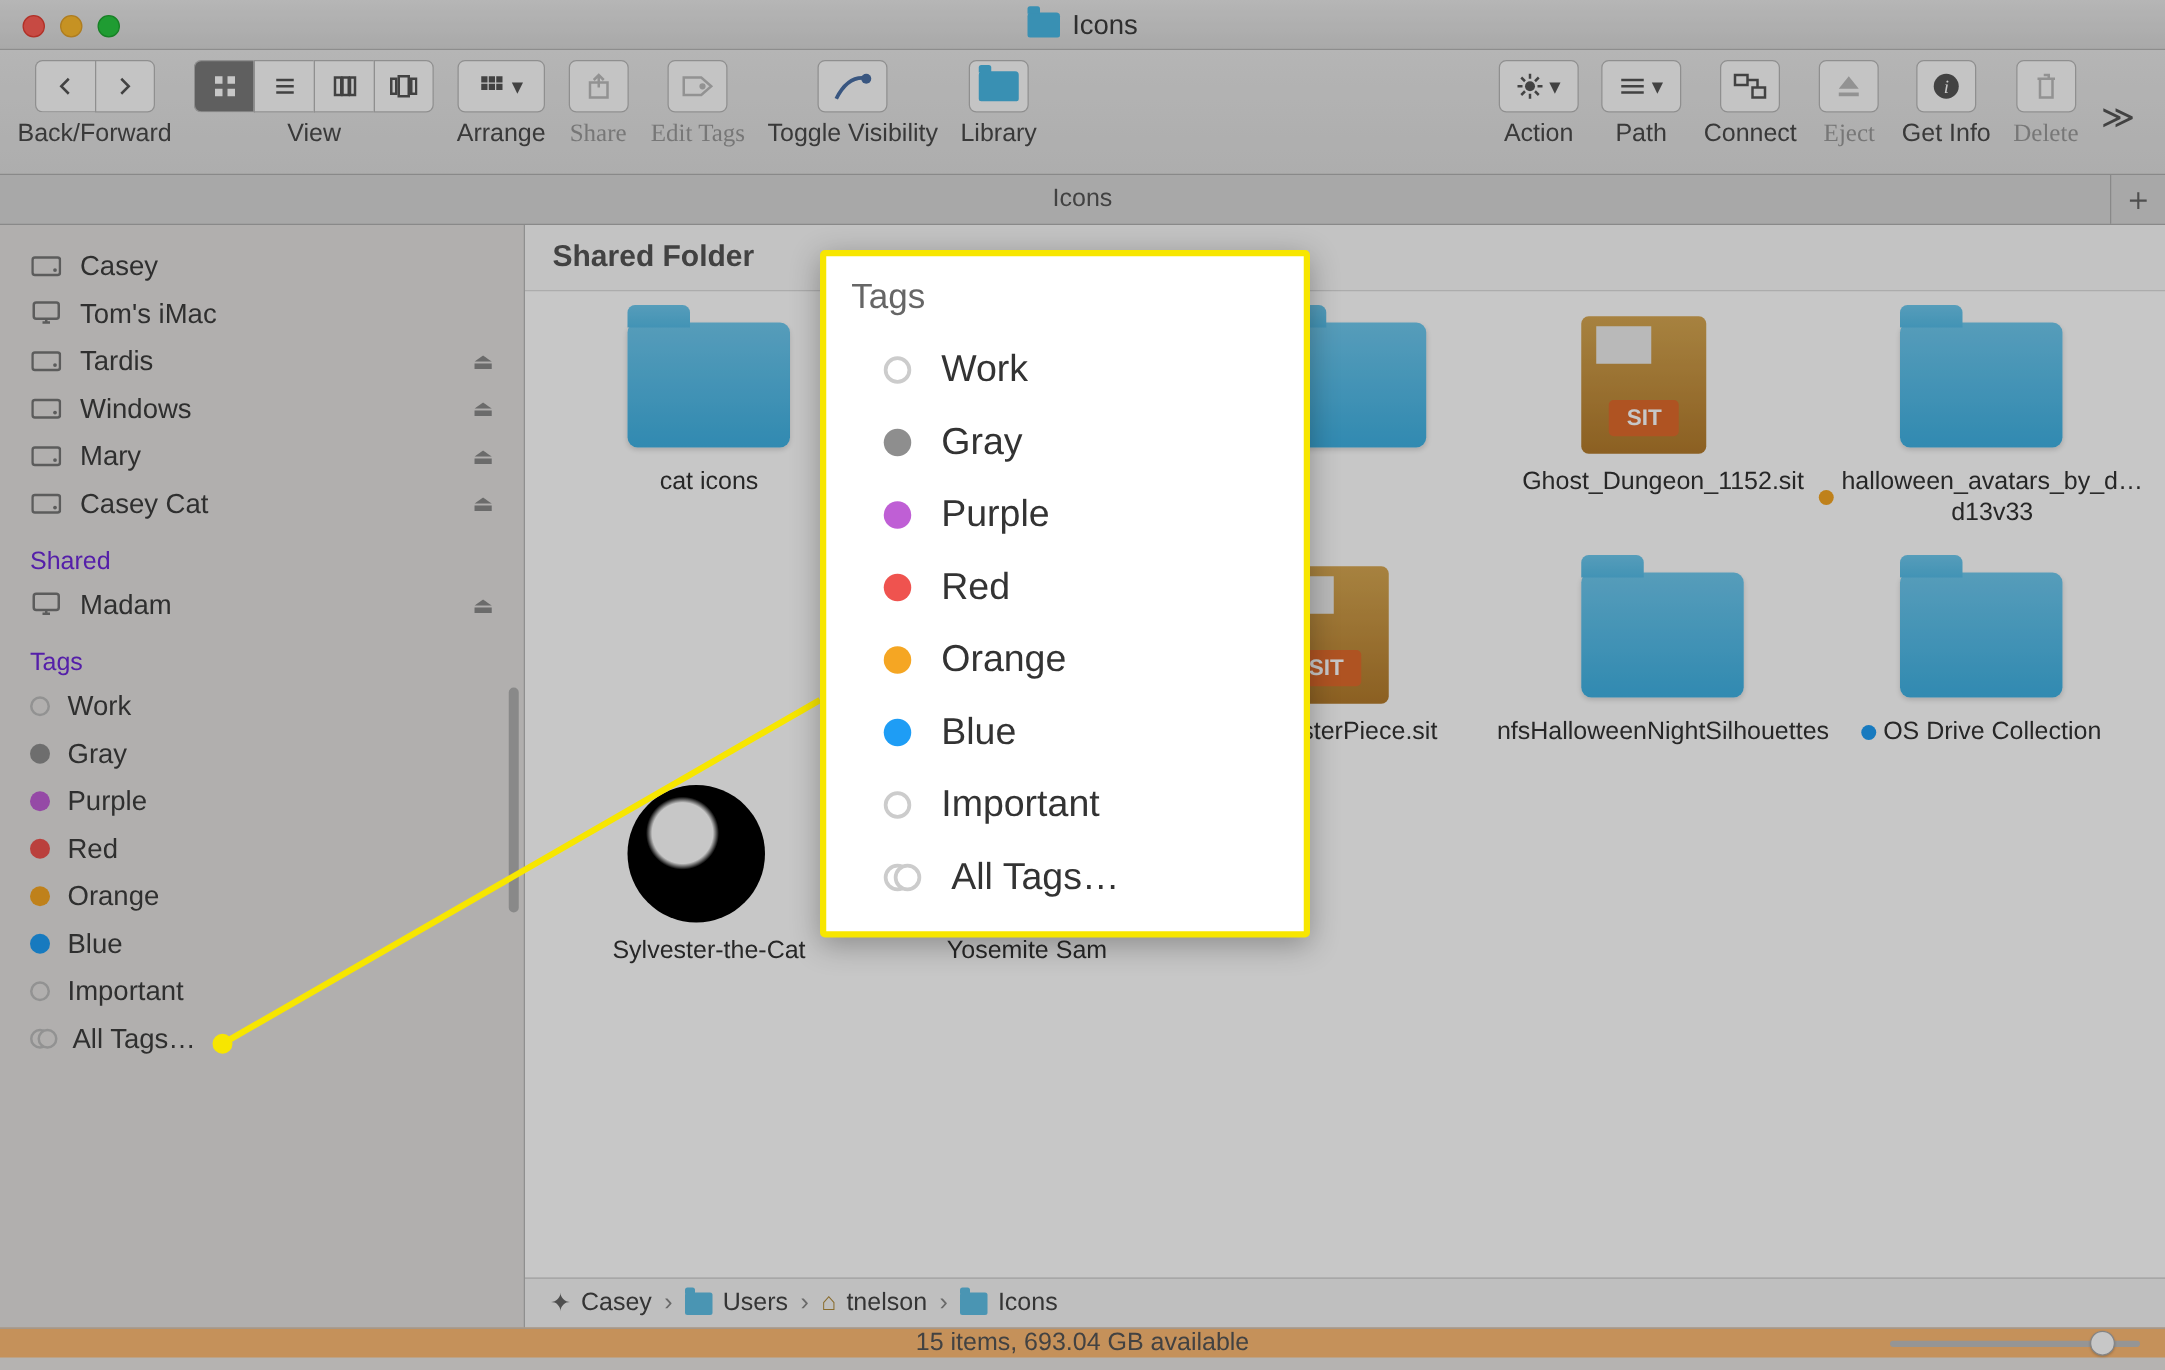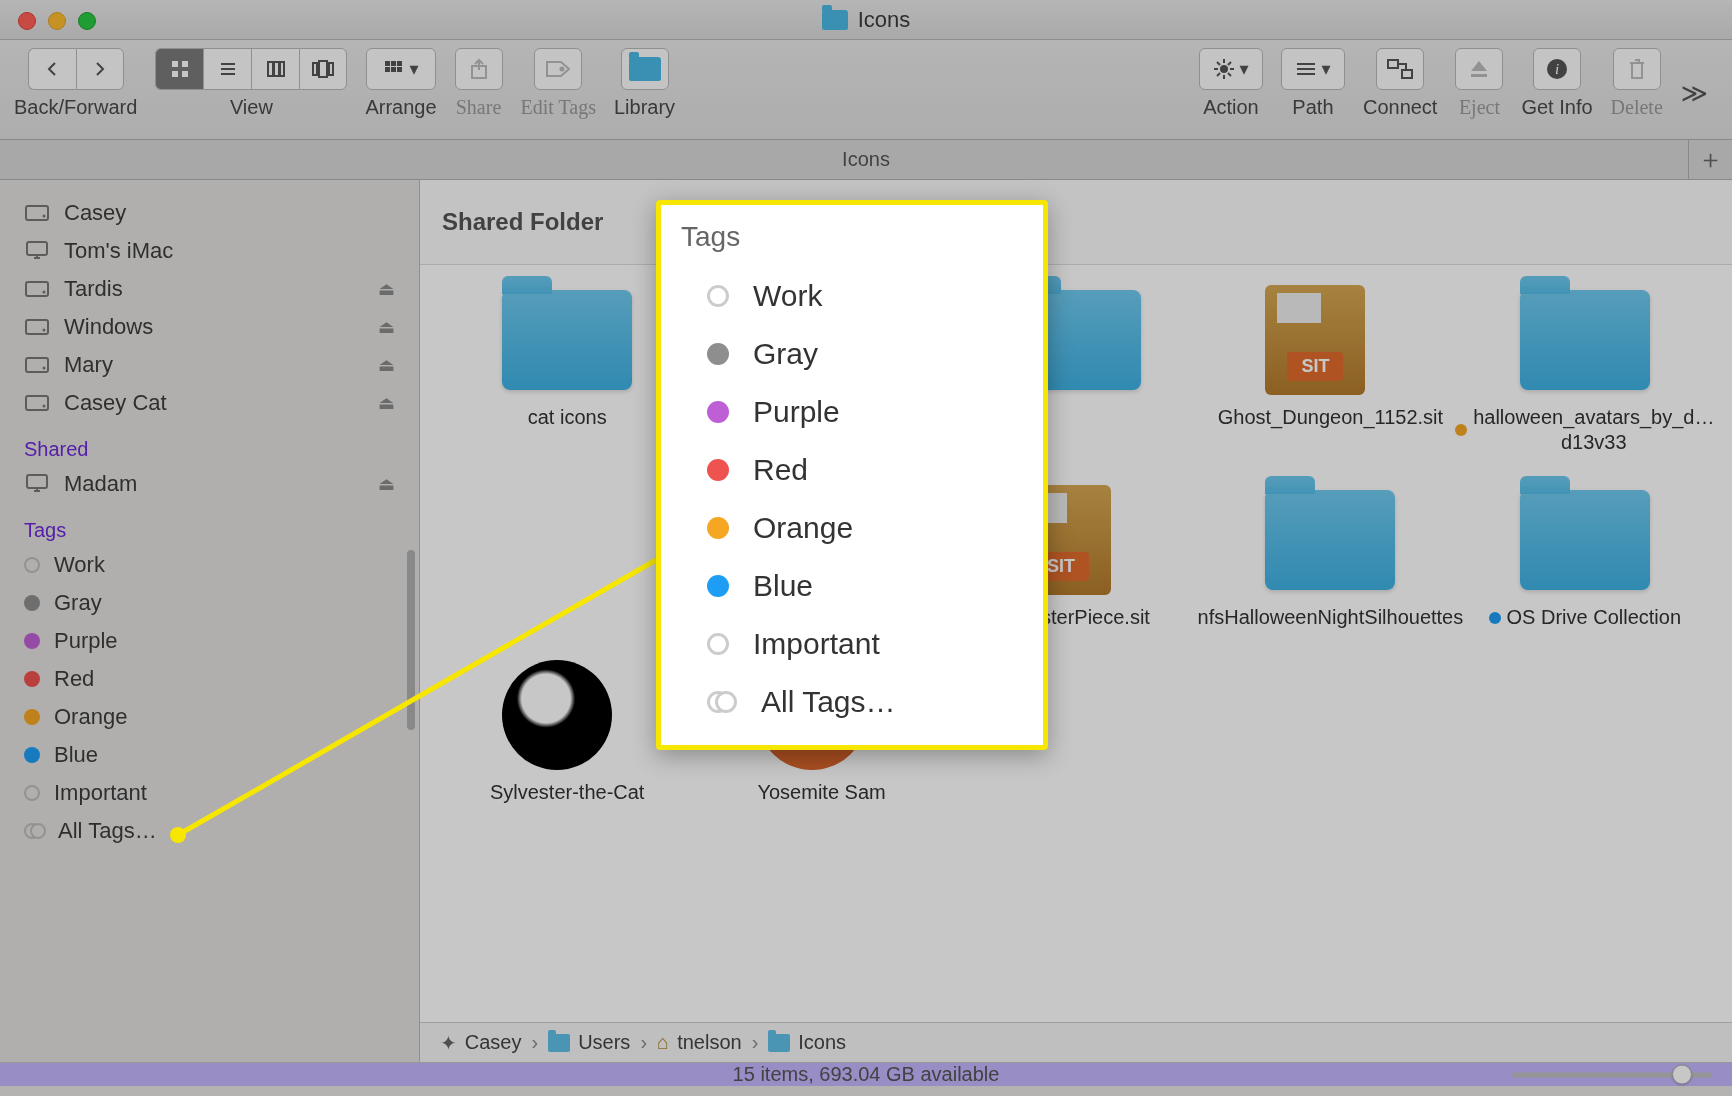--- a/index.html
+++ b/index.html
@@ -90,42 +90,42 @@
   .side-header { padding:16px 24px 4px 24px; font-size:20px; color:#6d28d9;}
   .tag-dot { width:16px; height:16px; border-radius:50%; border:2px solid #bbb; flex-shrink:0;}
   .tag-dot.filled { border:none; }
   .alltags-icon { position:relative; width:20px; height:16px;}
   .alltags-icon span { position:absolute; width:16px;height:16px;border-radius:50%; border:2px solid #bbb; background:#e3e1df;}
   .alltags-icon span:nth-child(1){left:0;}
   .alltags-icon span:nth-child(2){left:6px;}
   .scroll-ind { position:absolute; right:4px; top:370px; width:8px; height:180px; background:#b0b0b0; border-radius:4px;}
   
   .content { flex:1; display:flex; flex-direction:column; background:#fff;}
-  .content-header { padding:28px 22px; font-size:24px; font-weight:600; color:#555; border-bottom:1px solid #ddd; background:#fafafa;}
+  .content-header { padding:12px 22px; font-size:24px; font-weight:600; color:#555; border-bottom:1px solid #ddd; background:#fafafa;}
   .icon-grid { flex:1; padding: 20px 30px; display:grid; grid-template-columns: repeat(5, 1fr); gap: 30px 20px; align-content:start; overflow:hidden;}
   .grid-item { display:flex; flex-direction:column; align-items:center; gap:10px; }
   .file-icon { width:130px; height:110px; display:flex;align-items:center;}
   .folder-big { width:130px; height:100px; background:linear-gradient(#6fc9ef,#3fb1e3); border-radius:8px; position:relative; box-shadow: 0 2px 4px rgba(0,0,0,0.15);}
   .folder-big::before{content:"";position:absolute;top:-14px;left:0;width:50px;height:18px;background:linear-gradient(#6fc9ef,#55bde8);border-radius:6px 6px 0 0;}
   .sit-box { width:100px; height:110px; background:linear-gradient(#d6a752,#b37b2c); border-radius:6px; position:relative; display:flex;align-items:flex-end;justify-content:center;}
   .sit-box::before{content:""; position:absolute; top:8px; left:12px; width:44px; height:30px; background:#eee;}
   .sit-label{ background:#e06b2c; color:#fff; font-weight:600; padding:4px 14px; border-radius:4px; margin-bottom:14px; font-size:18px;}
   .char-icon { width:110px;height:110px; border-radius:50%; }
   .item-name { font-size:20px; color:#333; text-align:center; max-width:200px; line-height:1.25; display:flex; align-items:center; gap:6px; justify-content:center;}
   .name-dot{ width:12px;height:12px;border-radius:50%; flex-shrink:0;}
   
   .pathbar { height:40px; border-top:1px solid #ccc; display:flex; align-items:center; gap:10px; padding:0 20px; font-size:20px; color:#444; background:#f5f5f5;}
   .pb-seg { display:flex; align-items:center; gap:8px;}
   .pb-sep { color:#888;}
   .pb-icon { width:22px; height:18px; background:#5fbfe6; border-radius:2px; position:relative;}
   .pb-icon::before{content:"";position:absolute;top:-4px;left:0;width:8px;height:5px;background:#5fbfe6;border-radius:2px 2px 0 0;}
   .pb-home { color:#b08a3a; font-size:20px;}
   .pb-root { color:#666; font-size:20px;}
   
-  .statusbar { height:24px; background:#c4b5fd; border-top:1px solid #c5c5c5; display:flex;align-items:center;justify-content:center; font-size:20px; color:#555; position:relative;}
+  .statusbar { height:24px; background:#fdba74; border-top:1px solid #c5c5c5; display:flex;align-items:center;justify-content:center; font-size:20px; color:#555; position:relative;}
   .zoom-slider { position:absolute; right:20px; top:50%; transform:translateY(-50%); width:200px; height:5px; background:#bfbfbf; border-radius:3px;}
   .zoom-thumb { position:absolute; right:20px; top:-8px; width:20px;height:20px;border-radius:50%; background:#fff; border:1px solid #aaa; box-shadow:0 1px 2px rgba(0,0,0,0.2);}
   
   .popover {
     position:absolute;
     left:656px; top:200px;
     width:392px;
     background:#fff;
     border:5px solid #f7e600;
     border-radius:4px;
@@ -244,20 +244,29 @@
   <div class="tool-group">
     <div class="tool-btn single disabled">
       <svg width="26" height="18" viewBox="0 0 26 18" stroke="#bbb" stroke-width="2" fill="none">
           <path d="M2 2 H16 L24 9 L16 16 H2 Z"></path>
           <circle cx="17" cy="9" r="1.5" fill="#bbb"></circle>
         </svg>
     </div>
     <div class="tool-label disabled">Edit Tags</div>
   </div>
 
+  <div class="tool-group">
+    <div class="tool-btn single" style="min-width:56px">
+      <svg width="34" height="28" viewBox="0 0 34 28">
+          <path d="M4 24 Q14 4 30 8" stroke="#4a6fa5" stroke-width="3" fill="none"></path>
+          <circle cx="28" cy="8" r="4" fill="#4a6fa5"></circle>
+        </svg>
+    </div>
+    <div class="tool-label">Toggle Visibility</div>
+  </div>
 
   <div class="tool-group">
     <div class="tool-btn single">
       <span class="folder-mini" style="width:32px;height:24px"></span>
     </div>
     <div class="tool-label">Library</div>
   </div>
 
   <div class="toolbar-spacer"></div>
 

